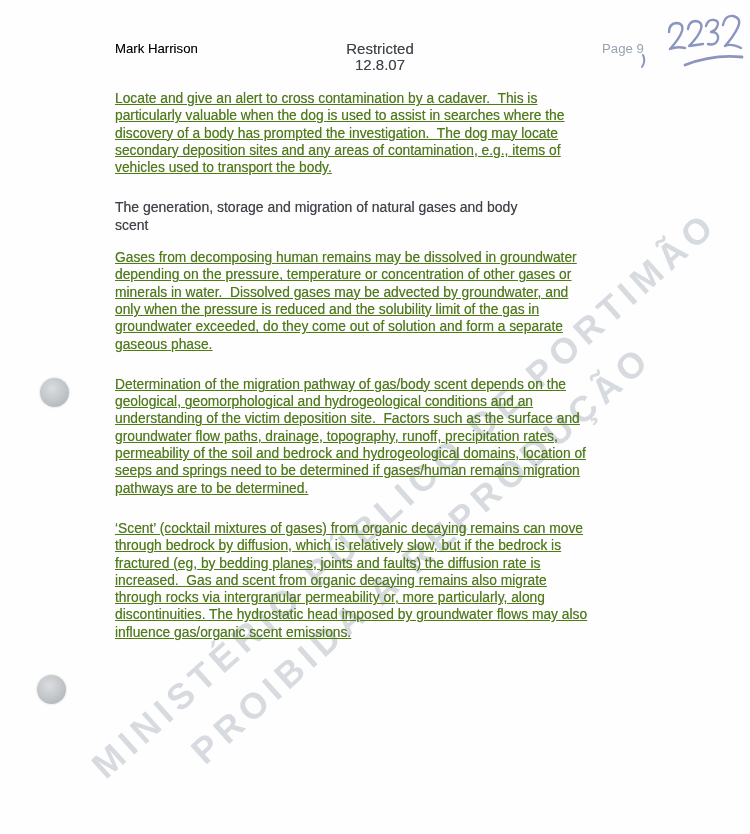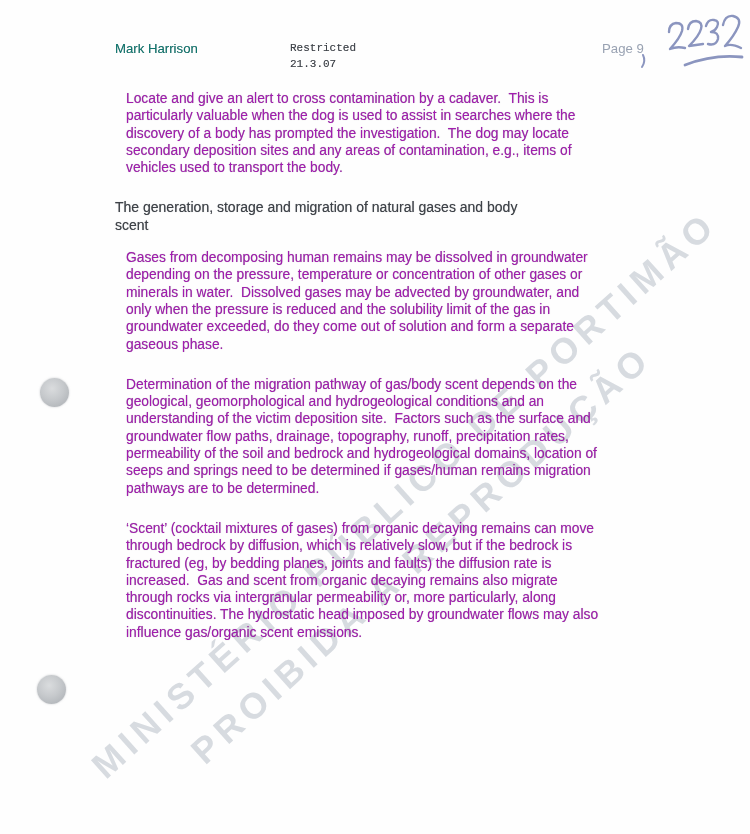--- a/index.html
+++ b/index.html
@@ -9,47 +9,47 @@
     margin:0 auto;
     background:#fefefe;
     overflow:hidden;
     font-family:"Liberation Sans", sans-serif;
     color:#46494f;
   }
 
   
   .hdr-author {
     position:absolute; left:115px; top:41px;
-    font-size:13.2px; color:#0f766e;
+    font-size:13.2px; color:#000000;
     text-shadow:0 0 0.6px rgba(63,67,74,0.5);
   }
   .hdr-center {
     position:absolute; left:290px; top:41px; width:180px;
-    text-align:left; font-size:11px; line-height:15.5px; color:#3f434a;
+    text-align:center; font-size:15px; line-height:15.5px; color:#3f434a;
     text-shadow:0 0 0.6px rgba(63,67,74,0.5);
-    font-family:Liberation Mono, monospace;
   }
   .hdr-page {
     position:absolute; left:602px; top:41px;
     font-size:13.2px; color:#99a2b2;text-align:center;
   }
   .handwriting {
     position:absolute; left:630px; top:13px; width:120px; height:64px;
   }
 
   
   .content {
     position:absolute; left:115px; top:90px; width:560px;
   }
   .para {
-    margin:0 0 23px 11px;
+    margin:0 0 23px 0;
     font-size:13.8px; line-height:17.3px;
     white-space:pre;
-    color:#a21caf;
+    color:#4d7c0f;
     text-shadow:0 0 0.7px rgba(74,78,84,0.55);
+    text-decoration:underline;
   }
   .heading {
     margin:0 0 15px 0;
     font-size:14px; line-height:17.3px;
     font-weight:normal;
     white-space:pre;
     color:#3e4248;
     text-shadow:0 0 0.7px rgba(62,66,72,0.6);
   }
 
@@ -90,21 +90,21 @@
 
   <div class="watermark wm1">MINISTÉRIO PÚBLICO DE PORTIMÃO</div>
   <div class="watermark wm2">PROIBIDA A REPRODUÇÃO</div>
 
   <div class="hole hole1"></div>
   <div class="hole hole2"></div>
 
   <div class="hdr-author">Mark Harrison</div>
   <div class="hdr-center">
     <div>Restricted</div>
-    <div>21.3.07</div>
+    <div>12.8.07</div>
   </div>
   <div class="hdr-page">Page 9</div>
 
   <svg class="handwriting" viewBox="0 0 120 64" aria-label="2232">
     <g fill="none" stroke="#8b95bf" stroke-width="2.4" stroke-linecap="round" stroke-linejoin="round">
       <path d="M13,42 q3,6 -1,12" stroke-width="2"></path>
       <path d="M39,19 Q39,11 46,10 Q54,10 52,18 Q50,25 40,36 Q47,33 55,35"></path>
       <path d="M58,16 Q59,8 66,8 Q73,9 71,16 Q69,23 59,33 L73,31"></path>
       <path d="M76,13 Q78,6 84,7 Q90,8 87,14 Q85,18 81,19 Q89,19 88,26 Q86,33 78,31"></path>
       <path d="M93,12 Q95,2 103,3 Q112,5 108,14 Q104,23 95,33 Q101,30 111,35"></path>

